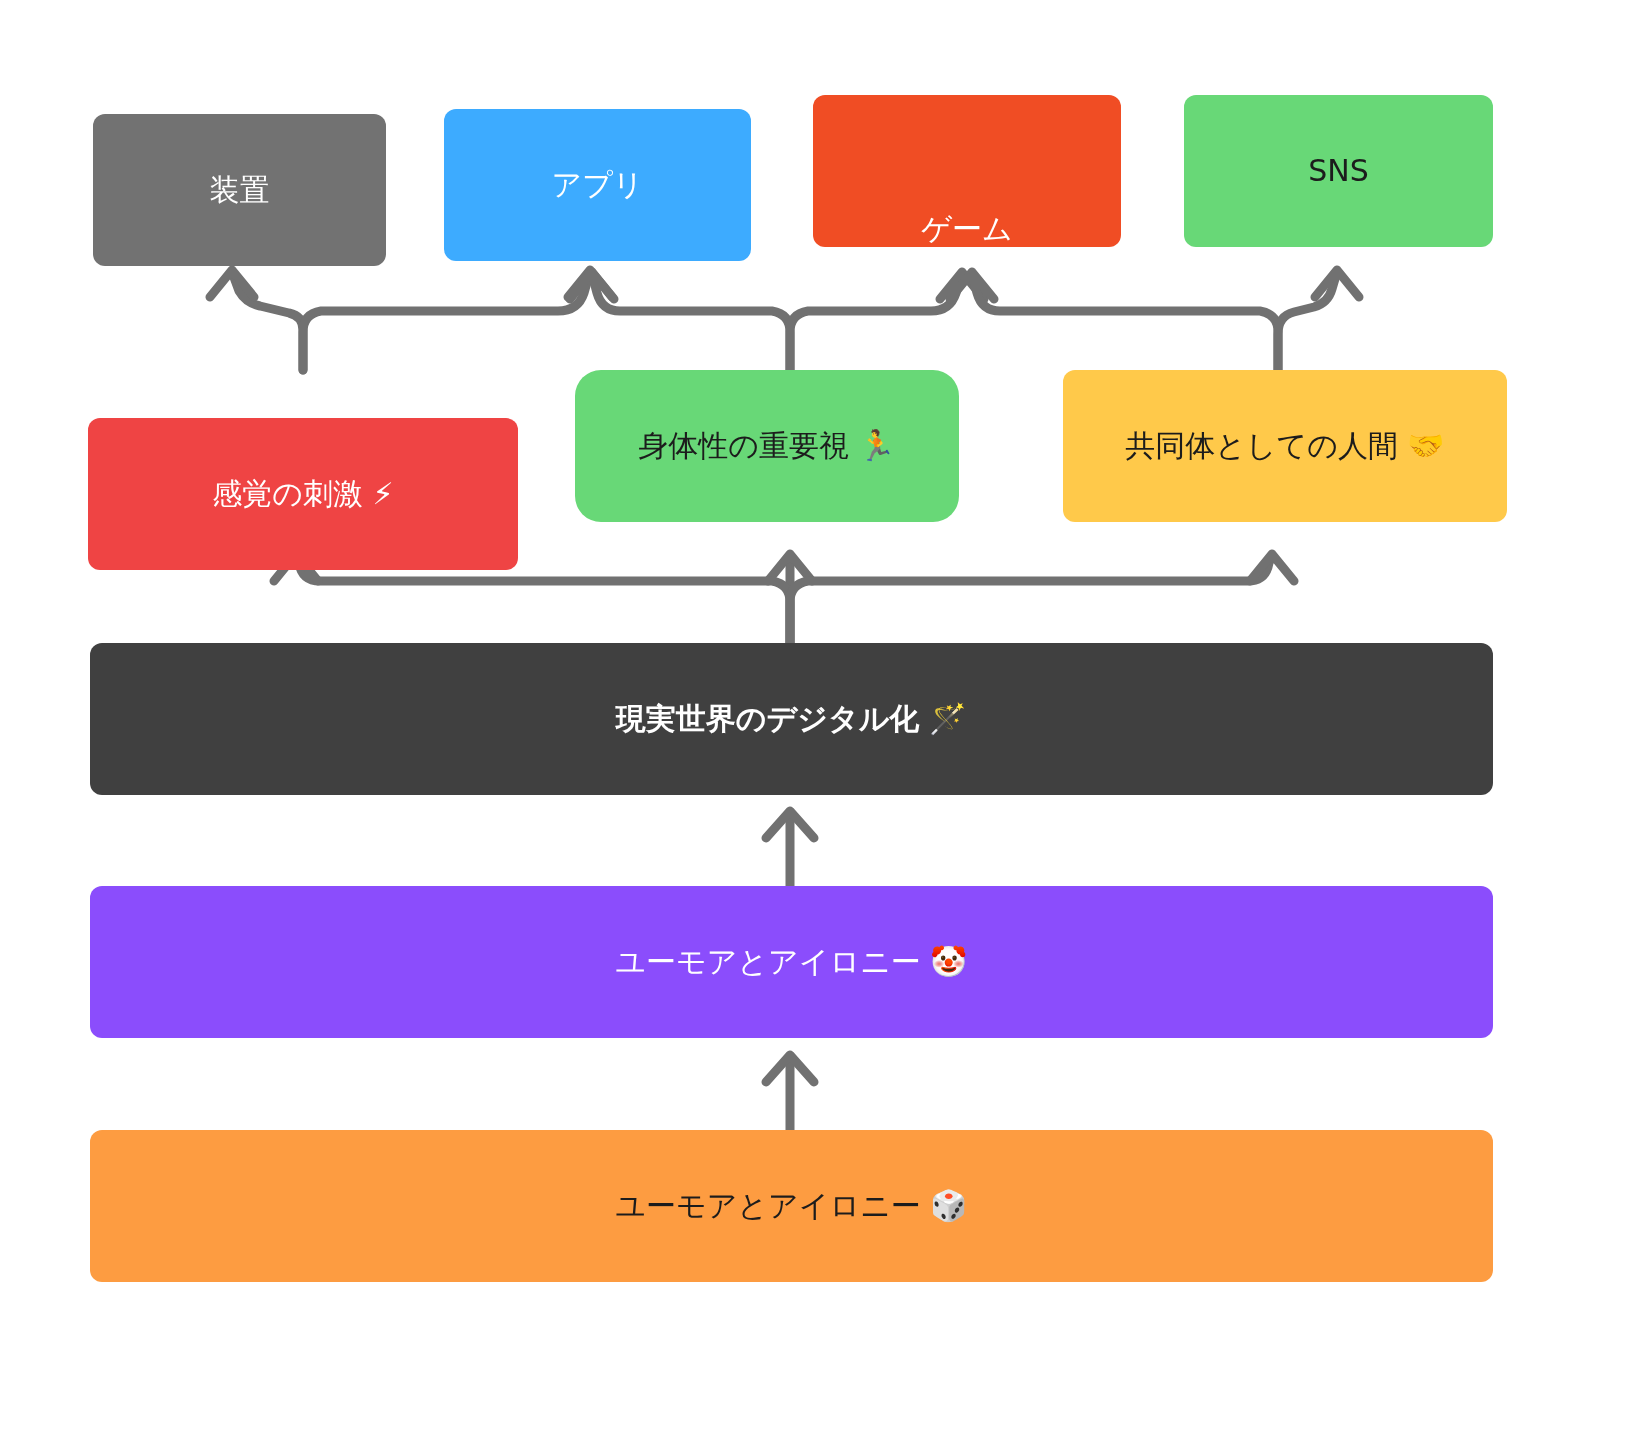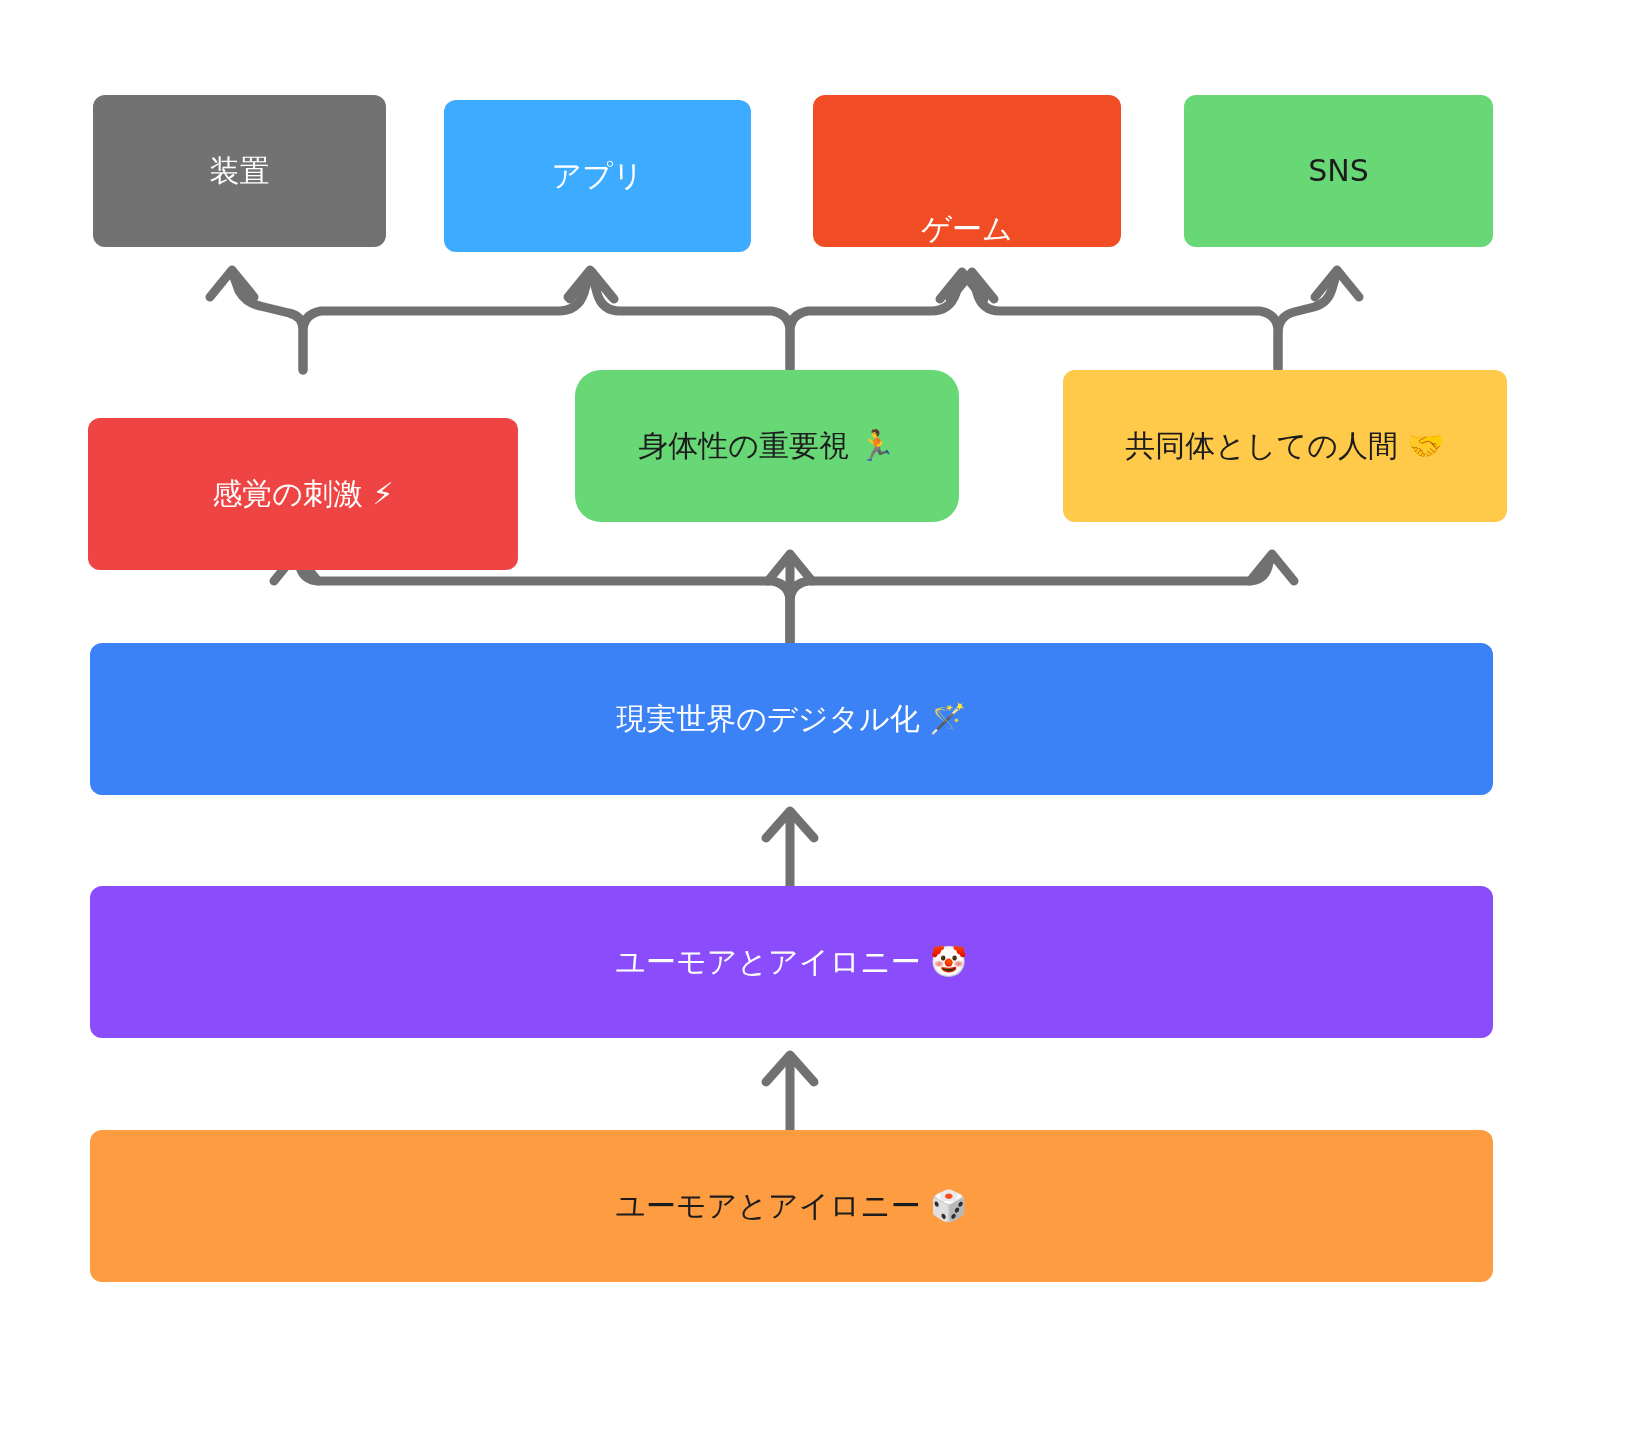--- a/index.html
+++ b/index.html
@@ -40,21 +40,21 @@
   .node-label {
     display: block;
     padding: 0 14px;
   }
   
   .n-device {
     left: 93px;  top: 95px;  width: 293px; height: 152px;
     font-size: 30px;
   }
   .n-app {
-    left: 444px; top: 100px;  width: 307px; height: 152px;
+    left: 444px; top: 109px;  width: 307px; height: 152px;
     font-size: 30px;
   }
   .n-game {
     left: 813px; top: 95px;  width: 308px; height: 152px;
     font-size: 30px;
   }
   .n-sns {
     left: 1184px; top: 95px; width: 309px; height: 152px;
     font-size: 30px;
   }
@@ -155,21 +155,21 @@
       <path class="edge-path" d="M 790,886 L 790,812" stroke="#717171"></path>
       <path class="edge-head" d="M 766,838 L 790,811 L 814,838" stroke="#717171"></path>
     </g>
 
     <g>
       <path class="edge-path" d="M 790,1130 L 790,1056" stroke="#717171"></path>
       <path class="edge-head" d="M 766,1082 L 790,1055 L 814,1082" stroke="#717171"></path>
     </g>
   </svg>
 
-  <div class="node n-device" style-fill="#727272" style="background: rgb(114, 114, 114); color: rgb(255, 255, 255);">
+  <div class="node n-device" style-fill="#727272" style="background: rgb(114, 114, 114); color: rgb(255, 255, 255); margin-top: 19px;">
     <span class="node-label">装置</span>
   </div>
 
   <div class="node n-app" style="background: rgb(61, 171, 255); color: rgb(255, 255, 255);">
     <span class="node-label">アプリ</span>
   </div>
 
   <div class="node n-game" style="background: rgb(240, 77, 36); color: rgb(255, 255, 255); align-items: flex-end;">
     <span class="node-label">ゲーム</span>
   </div>
@@ -183,21 +183,21 @@
   </div>
 
   <div class="node n-body" style="background: rgb(104, 216, 119); color: rgb(28, 28, 28);">
     <span class="node-label">身体性の重要視 🏃</span>
   </div>
 
   <div class="node n-community" style="background: rgb(255, 201, 74); color: rgb(28, 28, 28);">
     <span class="node-label">共同体としての人間 🤝</span>
   </div>
 
-  <div class="node n-digital" style="background: #3b82f6; color: rgb(255, 255, 255);">
+  <div class="node n-digital" style="background: #404040; color: rgb(255, 255, 255); font-weight: bold;">
     <span class="node-label">現実世界のデジタル化 🪄</span>
   </div>
 
   <div class="node n-humor" style="background: rgb(139, 77, 252); color: rgb(255, 255, 255);">
     <span class="node-label">ユーモアとアイロニー 🤡</span>
   </div>
 
   <div class="node n-play" style="background: rgb(253, 156, 65); color: rgb(28, 28, 28);">
     <span class="node-label">ユーモアとアイロニー 🎲</span>
   </div>

